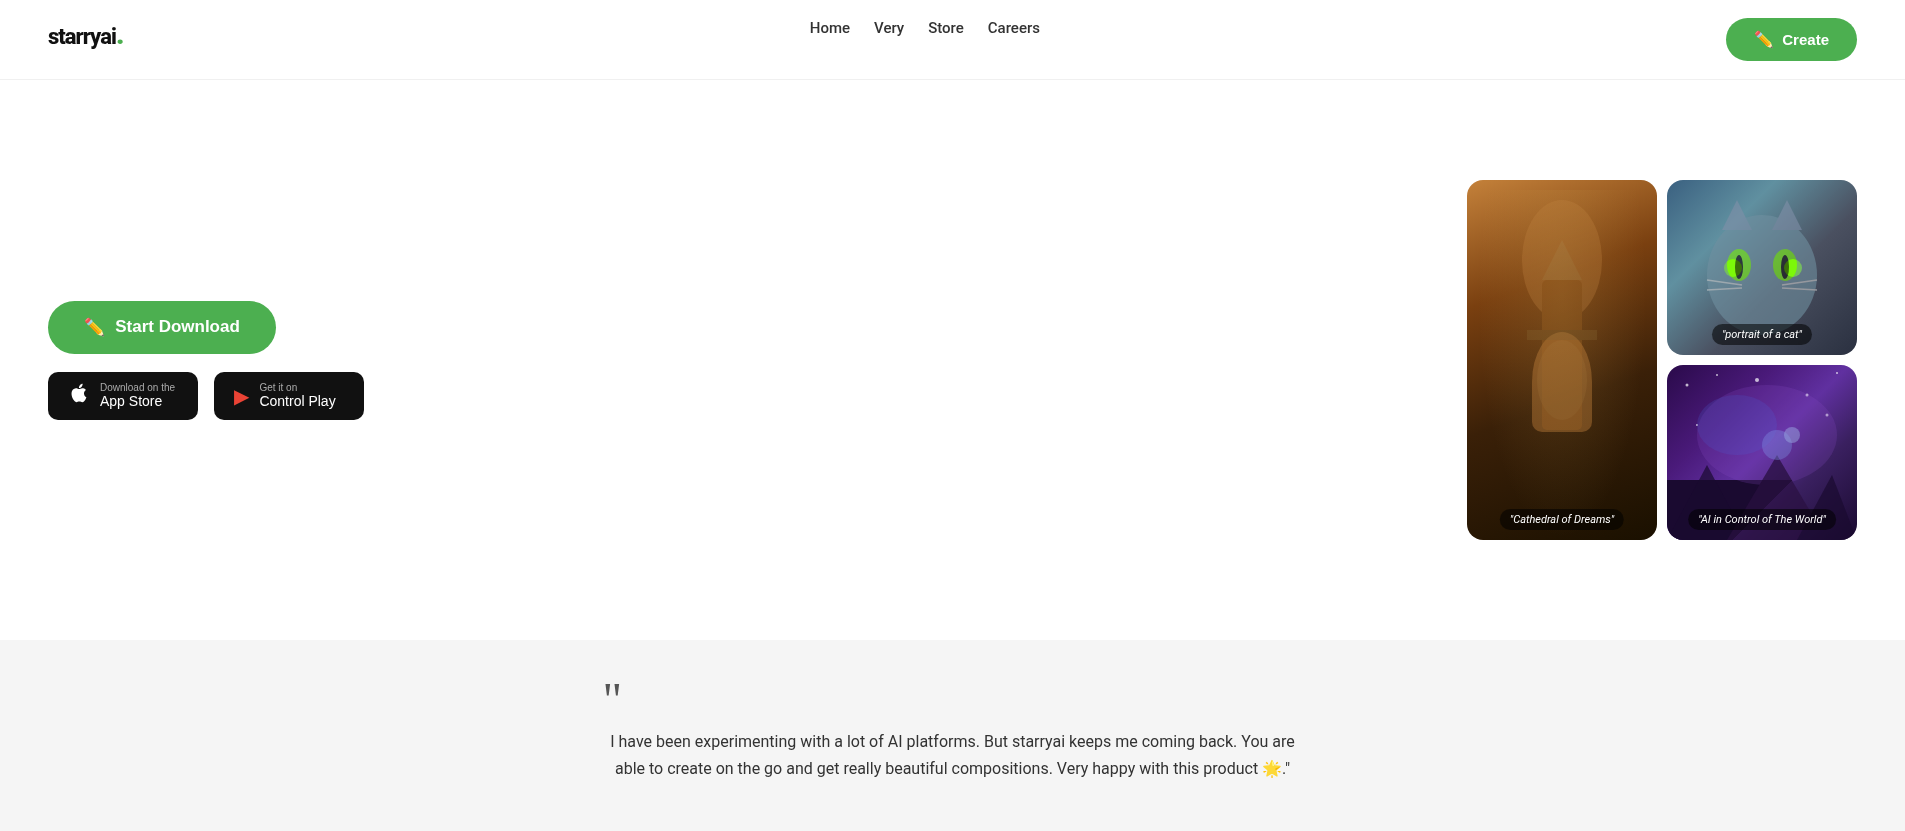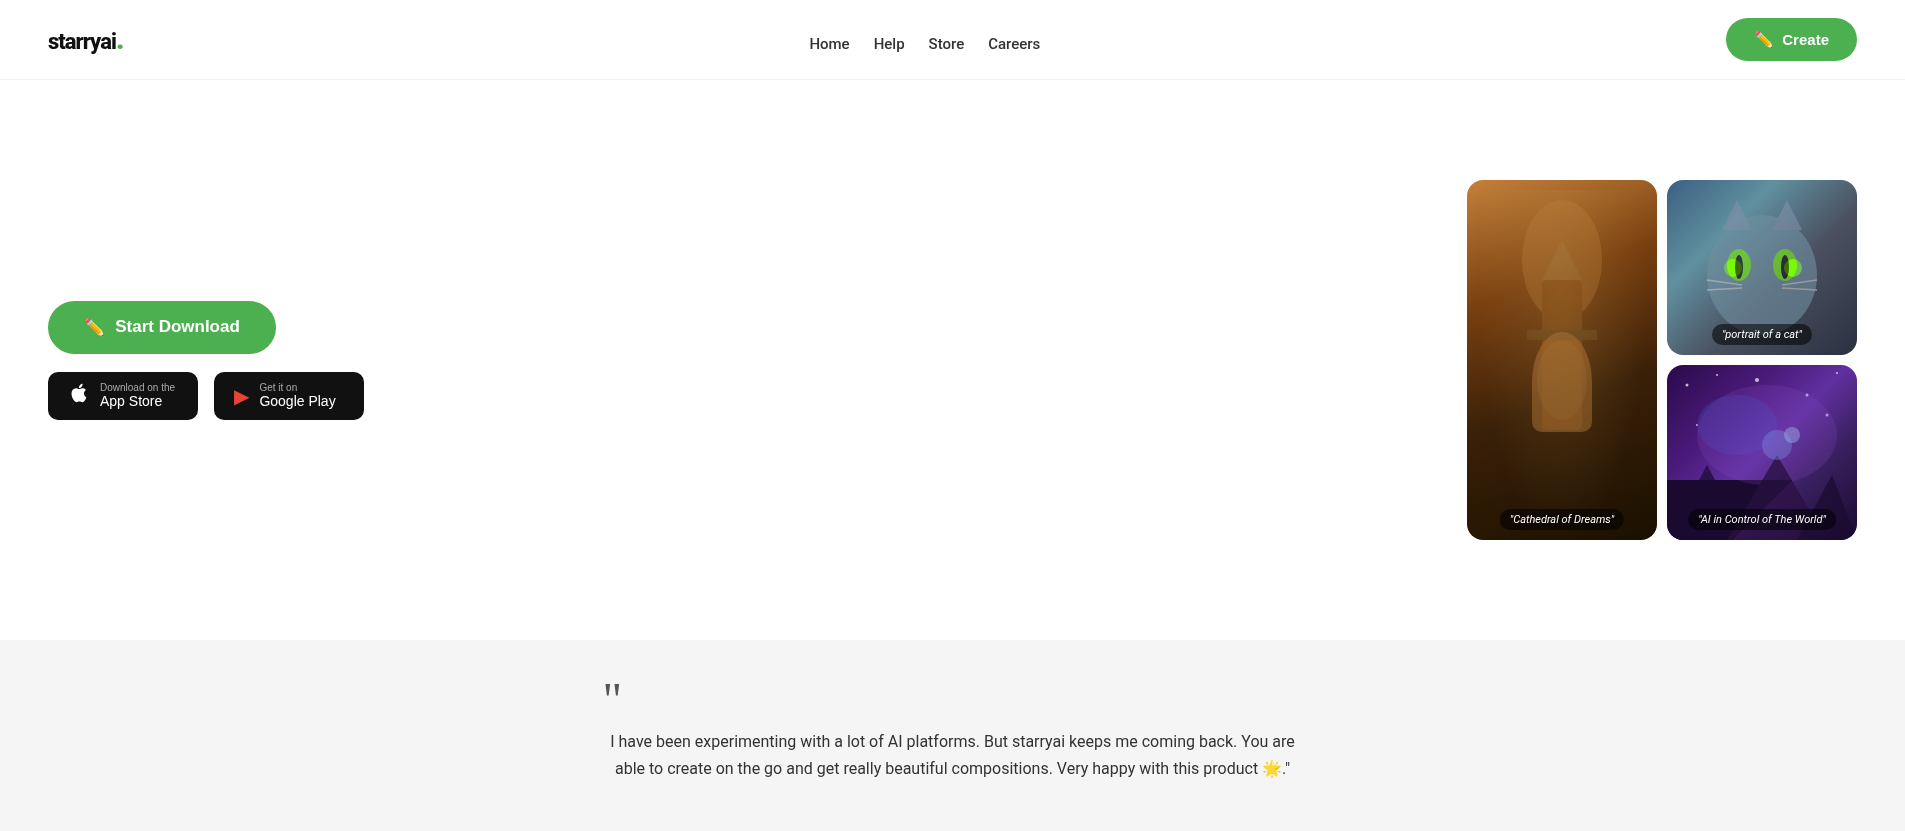--- a/index.html
+++ b/index.html
@@ -1,31 +1,30 @@
 <!DOCTYPE html>
 <html><head>
   <meta charset="utf-8">
   <style>
     * { margin: 0; padding: 0; box-sizing: border-box; }
     body { font-family: -apple-system, BlinkMacSystemFont, 'Segoe UI', Roboto, sans-serif; background: #fff; overflow-x: hidden; }
 
     
     nav {
       display: flex;
-      align-items: center;
+      align-items: flex-start;
       justify-content: space-between;
       padding: 18px 48px;
       background: #fff;
       border-bottom: 1px solid #f0f0f0;
     }
     .nav-links {
       display: flex;
       gap: 24px;
       list-style: none;
-      margin-top: 8px;
     }
     .nav-links a {
       text-decoration: none;
       color: #333;
       font-size: 15px;
       font-weight: 500;
     }
     .nav-create-btn {
       background: #4CAF50;
       color: #fff;
@@ -227,21 +226,21 @@
 <body>
 
 <nav>
   <div style="cursor:pointer;">
     <span style="font-size:22px; font-weight:800; letter-spacing:-1px; color:#111;">
       starryai<span style="color:#4CAF50; font-size:28px; font-weight:900;">.</span>
     </span>
   </div>
   <ul class="nav-links">
     <li><a href="#">Home</a></li>
-    <li><a href="#">Help</a></li>
+    <li><a href="#">Very</a></li>
     <li><a href="#">Store</a></li>
     <li><a href="#">Careers</a></li>
   </ul>
   <button class="nav-create-btn">
     <span class="pencil-icon">✏️</span>
     <span>Create</span>
   </button>
 </nav>
 
 <section class="hero">
@@ -258,21 +257,21 @@
               </svg></span>
           <div class="store-btn-text">
             <span class="store-btn-small">Download on the</span>
             <span class="store-btn-big">App Store</span>
           </div>
         </button>
         <button class="store-btn">
           <span class="store-icon" style="color:#ea4335; font-size:20px;">▶</span>
           <div class="store-btn-text">
             <span class="store-btn-small">Get it on</span>
-            <span class="store-btn-big">Google Play</span>
+            <span class="store-btn-big">Control Play</span>
           </div>
         </button>
       </div>
     </div>
   </div>
 
   <div class="hero-right">
 
     <div class="art-card large art-card-cathedral" style="position:relative; overflow:hidden;">
 

